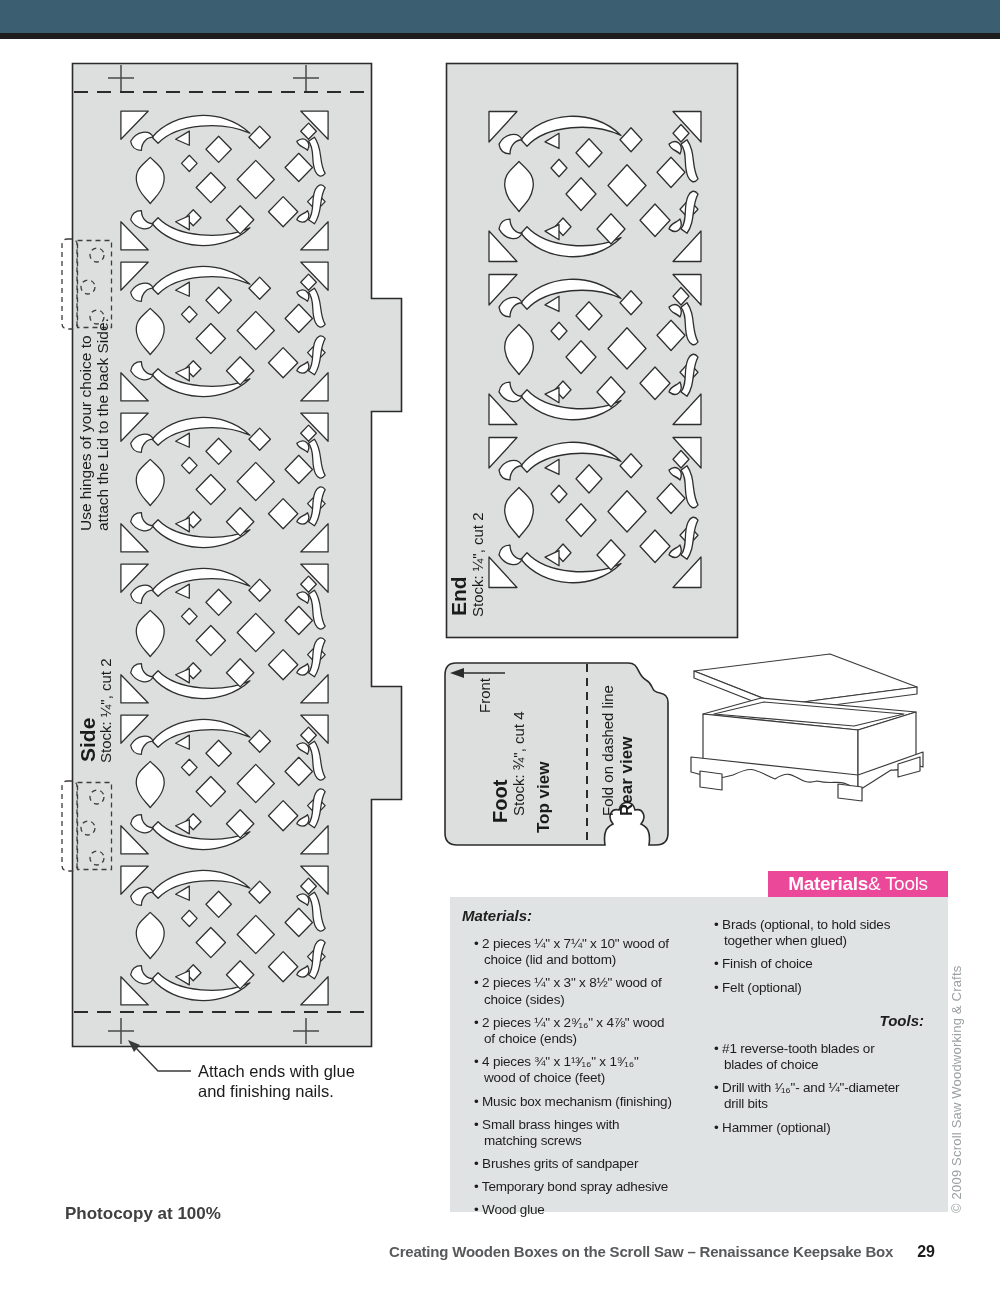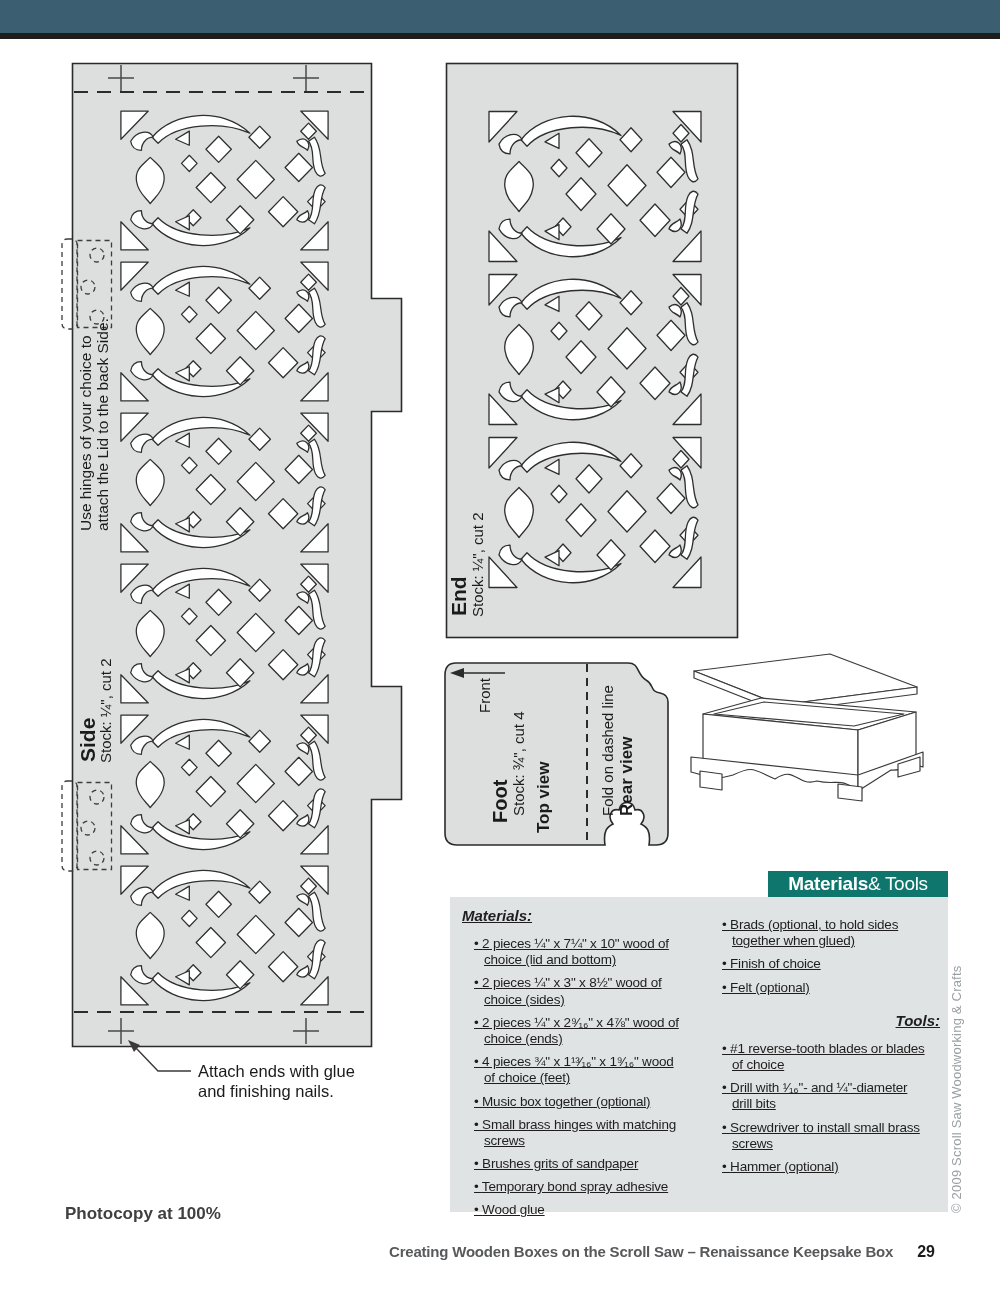--- a/index.html
+++ b/index.html
@@ -5,26 +5,26 @@
   html,body{margin:0;padding:0;background:#fff;}
   .page{position:relative;width:1000px;height:1294px;background:#ffffff;overflow:hidden;
         font-family:"Liberation Sans",sans-serif;color:#1e1e1e;}
   .topbar{position:absolute;left:0;top:0;width:1000px;height:33px;background:#3b5f70;
           border-bottom:6px solid #1d1d1b;}
   svg.diagram{position:absolute;left:0;top:0;}
   svg text{font-family:"Liberation Sans",sans-serif;fill:#1b1b1b;}
 
   
   .mat-panel{position:absolute;left:450px;top:897px;width:498px;height:315px;background:#e0e3e3;}
-  .mat-header{position:absolute;right:0;top:-26px;width:180px;height:26px;background:#0f766e;
+  .mat-header{position:absolute;right:0;top:-26px;width:180px;height:26px;background:#ec4899;
               color:#fff;display:flex;align-items:center;justify-content:center;
               font-size:19px;letter-spacing:-0.3px;}
   .mat-header .hb{font-weight:bold;}
   .mat-header .hr{font-weight:normal;}
-  .cols{display:flex;gap:18px;padding:8px 8px 0 12px;text-decoration:underline;}
+  .cols{display:flex;gap:18px;padding:8px 24px 0 12px;}
   .col{width:232px;}
   .list-heading{font-weight:bold;font-style:italic;font-size:15px;margin:2px 0 6px 0;}
   .list-heading.tools{margin-top:16px;text-align:right;}
   ul.blist{list-style:none;margin:12px;padding:0;}
   ul.blist li{font-size:13.5px;line-height:1.2;letter-spacing:-0.2px;margin:0 0 7px 0;
               padding-left:10px;}
   ul.blist li::before{content:"• ";margin-left:-10px;}
 
   .photocopy{position:absolute;left:65px;top:1204px;font-weight:bold;font-size:17px;color:#404040;}
   .footer{position:absolute;right:65px;top:1243px;white-space:nowrap;text-align:left;}
@@ -189,38 +189,37 @@
         <span class="hr"> &amp; Tools</span>
     </div>
     <div class="cols">
       <div class="col">
         <div class="list-heading">Materials:</div>
         <ul class="blist">
           <li>2 pieces ¼" x 7¼" x 10" wood of choice (lid and bottom)</li>
           <li>2 pieces ¼" x 3" x 8½" wood of choice (sides)</li>
           <li>2 pieces ¼" x 2⁹⁄₁₆" x 4⅞" wood of choice (ends)</li>
           <li>4 pieces ¾" x 1¹³⁄₁₆" x 1⁹⁄₁₆" wood of choice (feet)</li>
-          <li>Music box together (optional)</li>
+          <li>Music box mechanism (finishing)</li>
           <li>Small brass hinges with matching screws</li>
           <li>Brushes grits of sandpaper</li>
           <li>Temporary bond spray adhesive</li>
           <li>Wood glue</li>
         </ul>
       </div>
       <div class="col">
         <ul class="blist">
           <li>Brads (optional, to hold sides together when glued)</li>
           <li>Finish of choice</li>
           <li>Felt (optional)</li>
         </ul>
         <div class="list-heading tools">Tools:</div>
         <ul class="blist">
           <li>#1 reverse-tooth blades or blades of choice</li>
           <li>Drill with ¹⁄₁₆"- and ¼"-diameter drill bits</li>
-          <li>Screwdriver to install small brass screws</li>
           <li>Hammer (optional)</li>
         </ul>
       </div>
     </div>
   </div>
 
   <div class="photocopy">Photocopy at 100%</div>
 
   <div class="footer">
     <span class="ftitle">Creating Wooden Boxes on the Scroll Saw  –  Renaissance Keepsake Box</span><span class="fpage">29</span>

